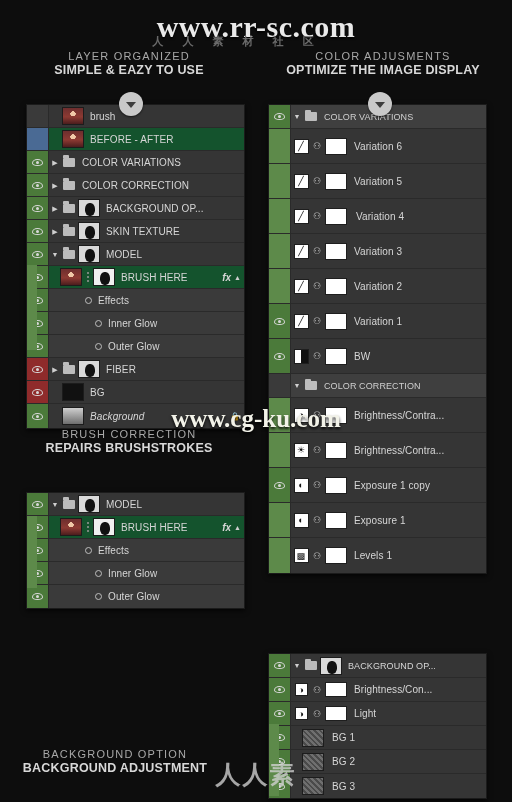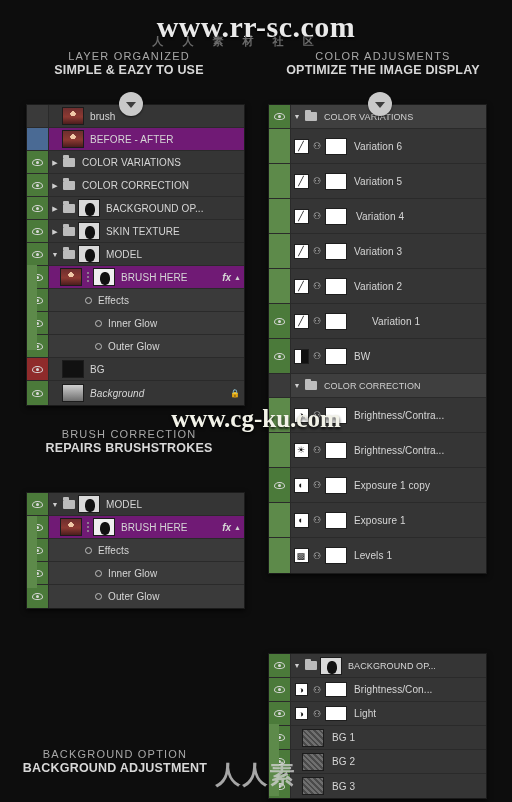--- a/index.html
+++ b/index.html
@@ -213,21 +213,21 @@
   .fx {
     font-style: italic;
     font-weight: bold;
     font-size: 10px;
     color: #d6d6d6;
     padding-right: 3px;
   }
   .lockic { font-size: 8px; color: #c9c9c9; padding-right: 4px; }
   .arrow-r { font-size: 7px; color: #cfcfcf; padding-right: 3px; }
 
-  .row.selected { background: #701a75; }
+  .row.selected { background: #14532d; }
   .row.sub { background: #3a3a3a; }
   .fxdot {
     width: 10px; flex: 0 0 10px;
     display:flex; align-items:center; justify-content:center;
   }
   .fxdot .d {
     width: 7px; height: 7px; border-radius: 50%;
     border: 1px solid #bdbdbd;
   }
 
@@ -417,20 +417,33 @@
       <div class="eye" style="background:#4b7a3a">
           <span class="eye-glyph"></span>
         </div>
       <div style="width:44px;flex:0 0 44px"></div>
       <div class="fxdot">
           <span class="d"></span>
         </div>
       <div class="label">Outer Glow</div>
     </div>
 
+    <div class="row">
+      <div class="eye red">
+          <span class="eye-glyph"></span>
+        </div>
+      <div class="twisty">▶</div>
+      <div class="folder">
+          <span class="folder-ic"></span>
+        </div>
+      <div class="thumb" style="background:#d9d9d9; position:relative;">
+        <span style="position:absolute;left:6px;top:3px;width:10px;height:13px;background:#111;border-radius:45%"></span>
+      </div>
+      <div class="label">FIBER</div>
+    </div>
 
     <div class="row">
       <div class="eye red">
           <span class="eye-glyph"></span>
         </div>
       <div class="twisty"></div>
       <div class="thumb black"></div>
       <div class="label">BG</div>
     </div>
 
@@ -580,21 +593,21 @@
     </div>
     <div class="row h24" style="height:35px">
       <div class="eye green" style="width:22px;flex:0 0 22px">
           <span class="eye-glyph"></span>
         </div>
       <div class="icon-box">
           <span class="adj-ic curves">╱</span>
         </div>
       <div class="chain">⚇</div>
       <div class="mask-box"></div>
-      <div class="label" style="padding-left:25px">Variation 1</div>
+      <div class="label" style="padding-left:7px">Variation 1</div>
     </div>
 
     <div class="row h24" style="height:35px">
       <div class="eye green" style="width:22px;flex:0 0 22px">
           <span class="eye-glyph"></span>
         </div>
       <div class="icon-box">
           <span class="adj-ic half"></span>
         </div>
       <div class="chain">⚇</div>

